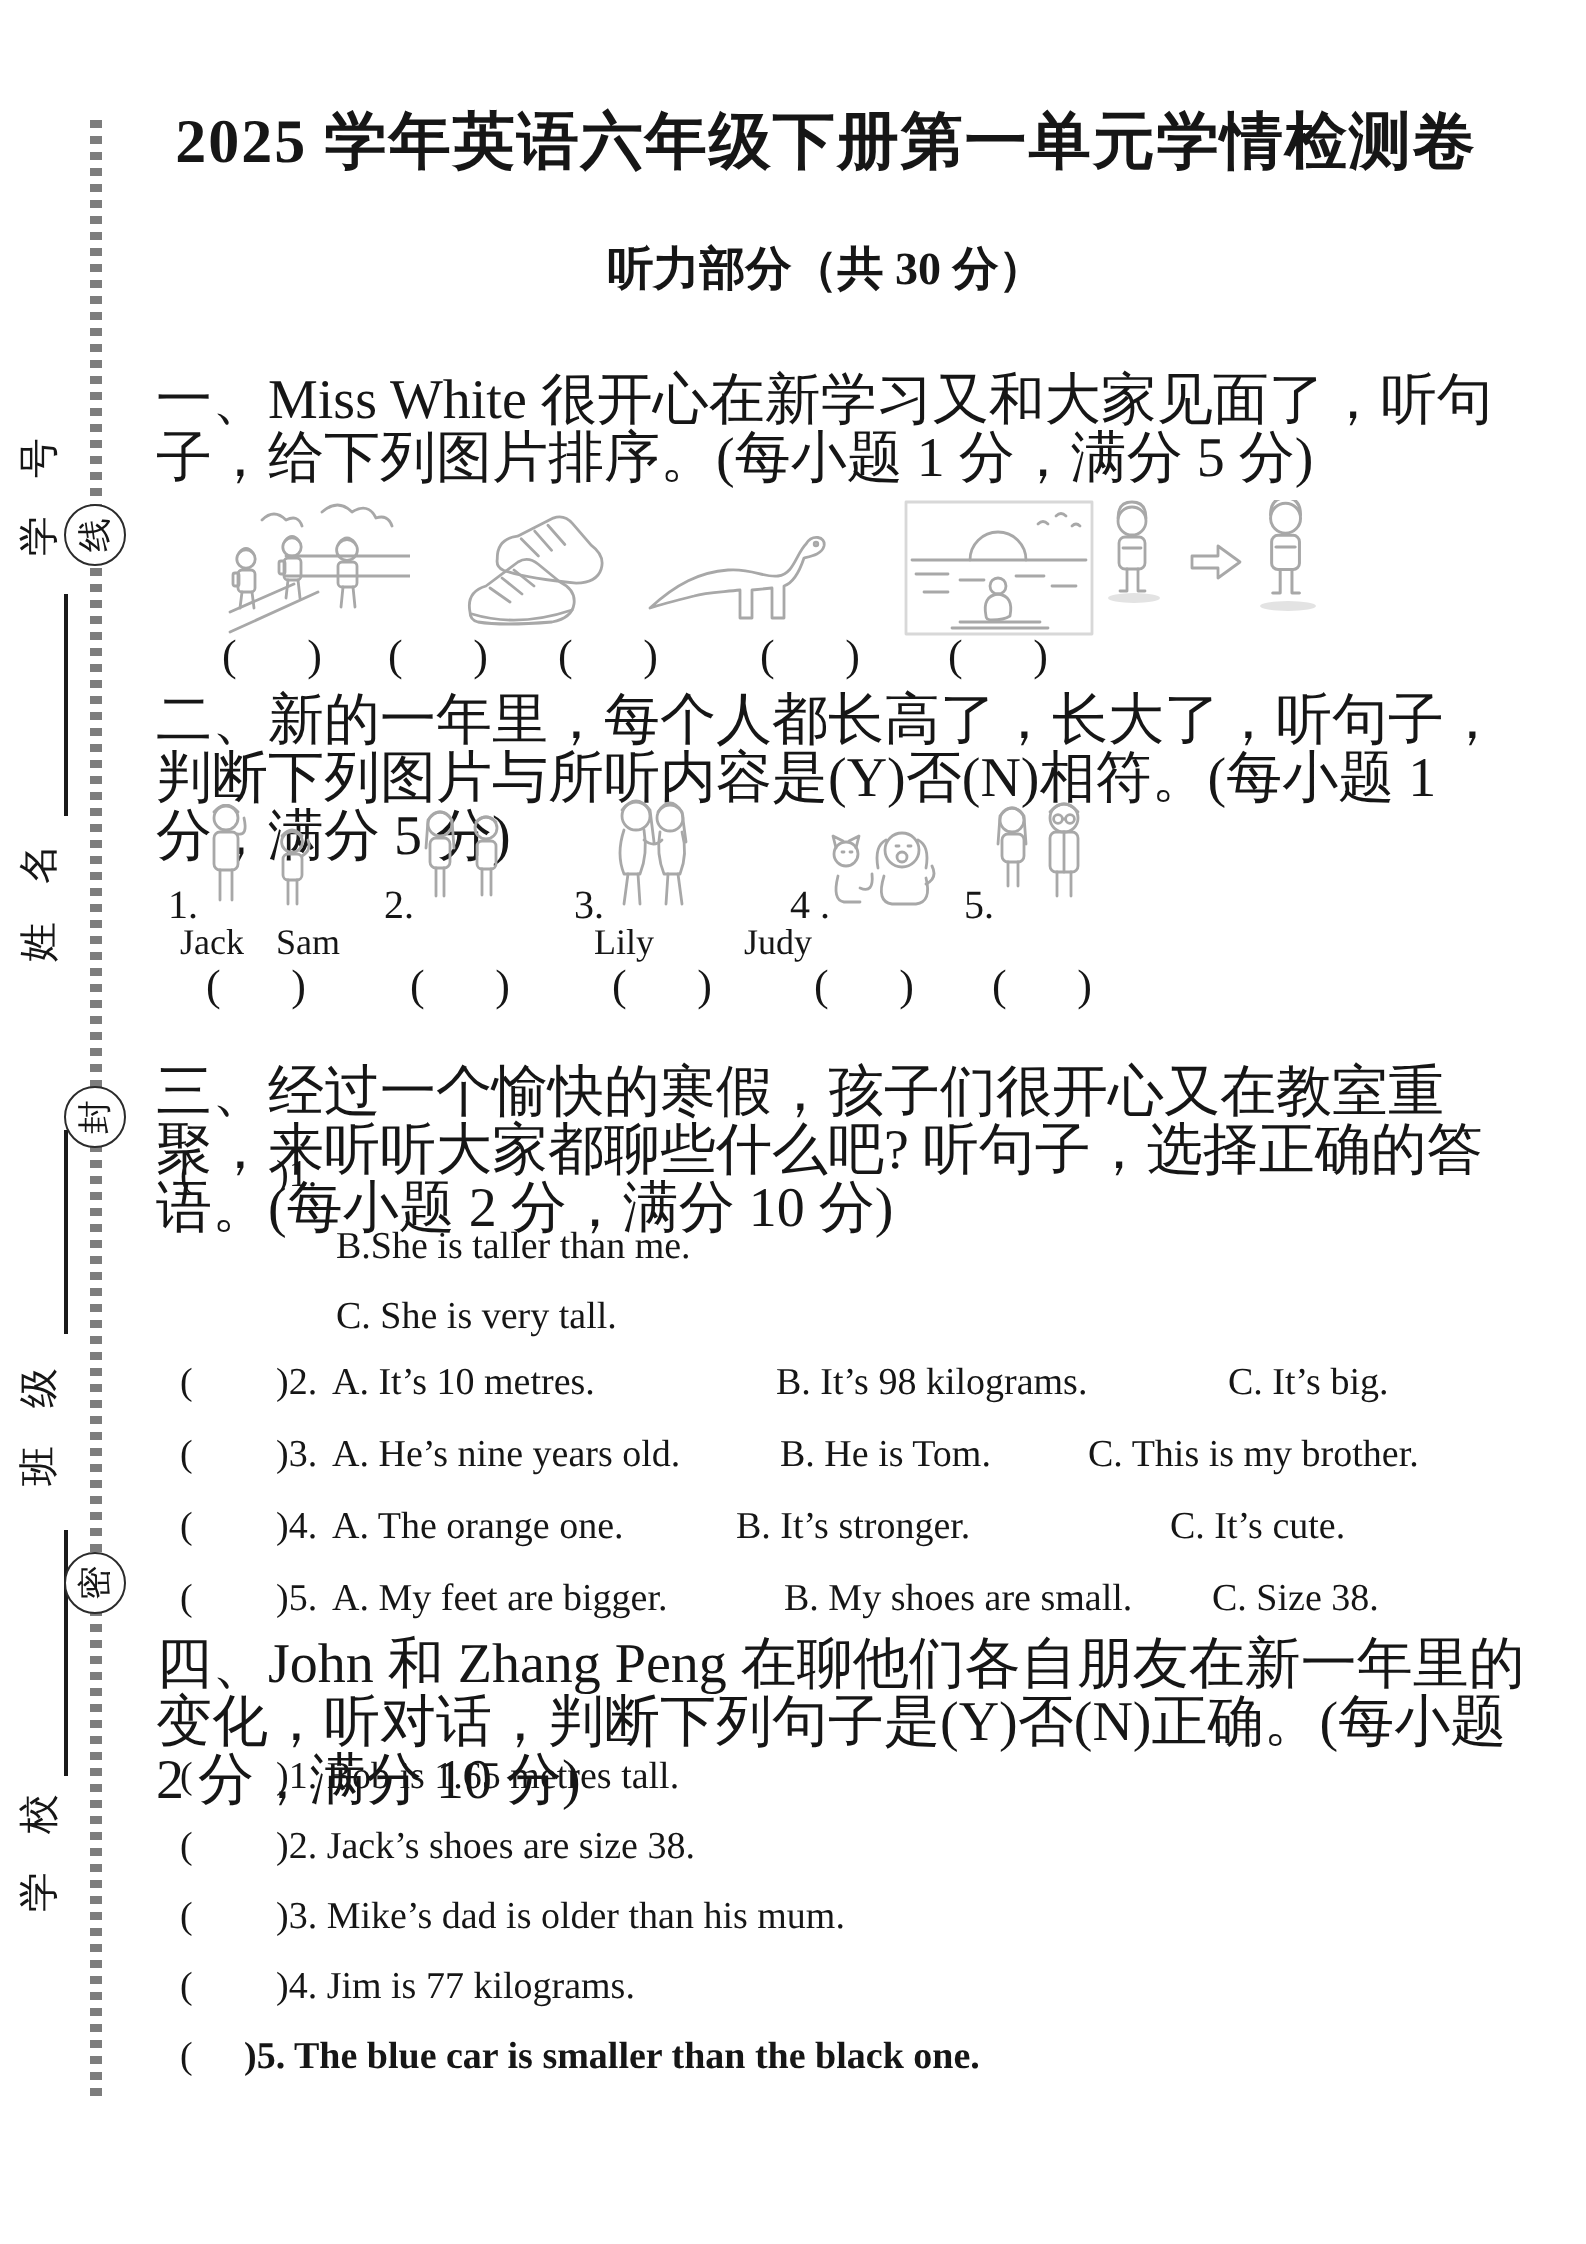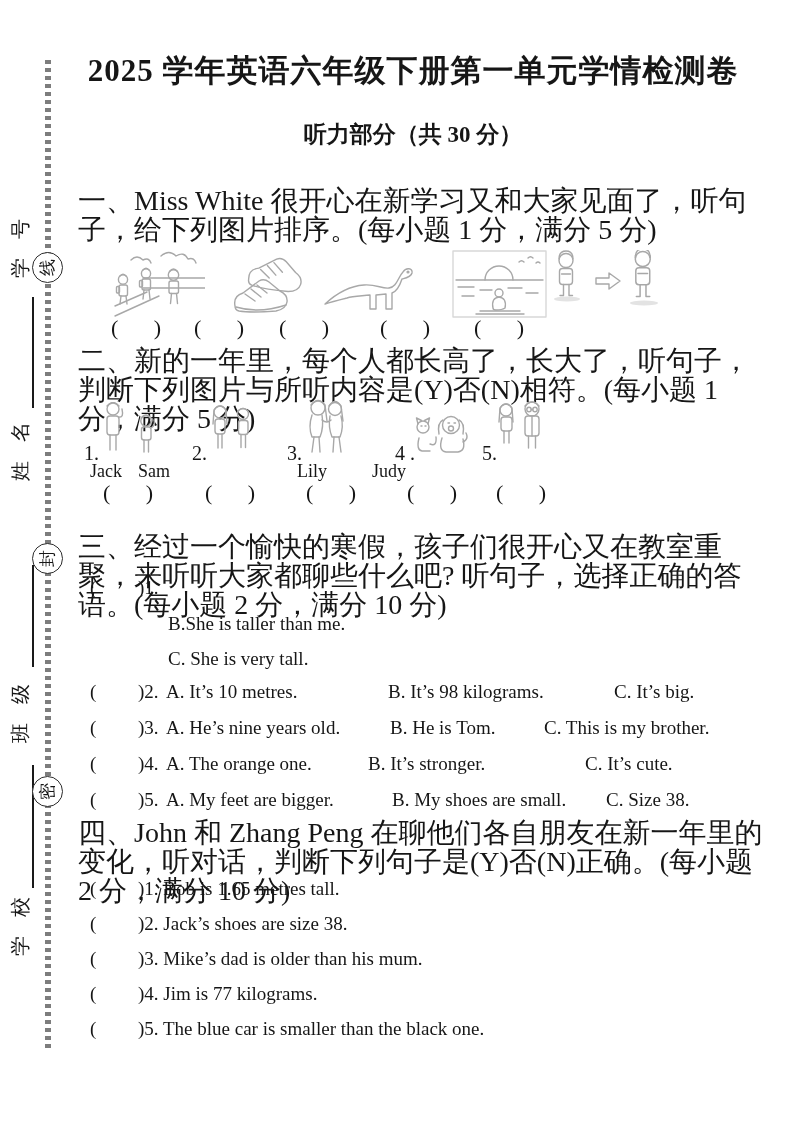--- a/index.html
+++ b/index.html
@@ -320,16 +320,16 @@
   <div class="s4line" style="top:948px;">
     <span style="left:12px;">(</span>
     <span style="left:60px;">)3. Mike’s dad is older than his mum.</span>
   </div>
   <div class="s4line" style="top:983px;">
     <span style="left:12px;">(</span>
     <span style="left:60px;">)4. Jim is 77 kilograms.</span>
   </div>
   <div class="s4line" style="top:1018px;">
     <span style="left:12px;">(</span>
-    <span style="left:60px;">)5. The blue car is smaller than the black one.</span>
+    <span style="left:44px;font-weight:bold;">)5. The blue car is smaller than the black one.</span>
   </div>
 
 </div>
 
 </body></html>

